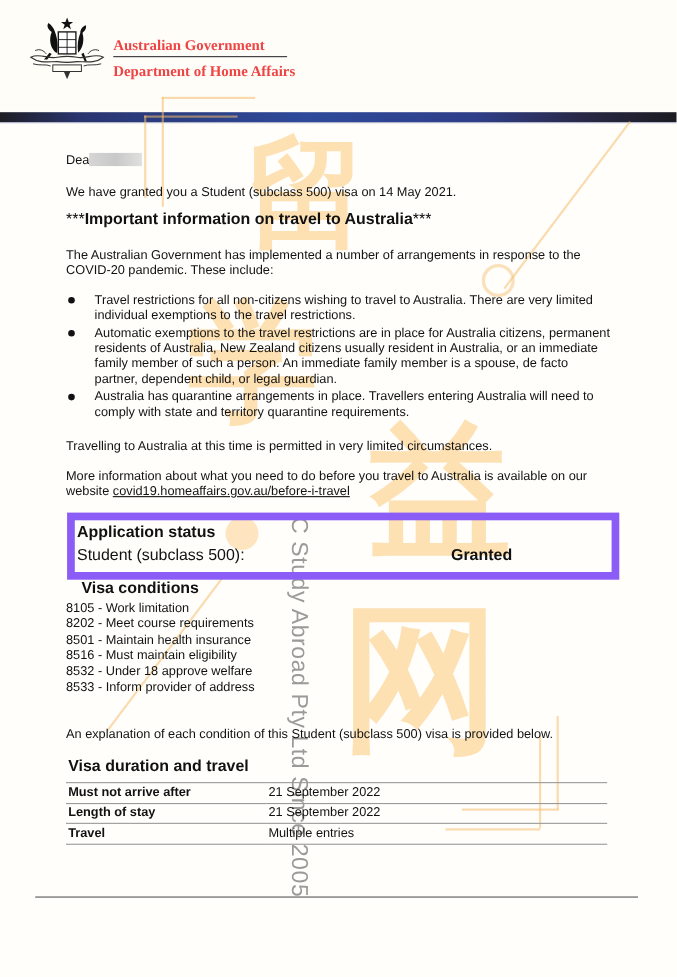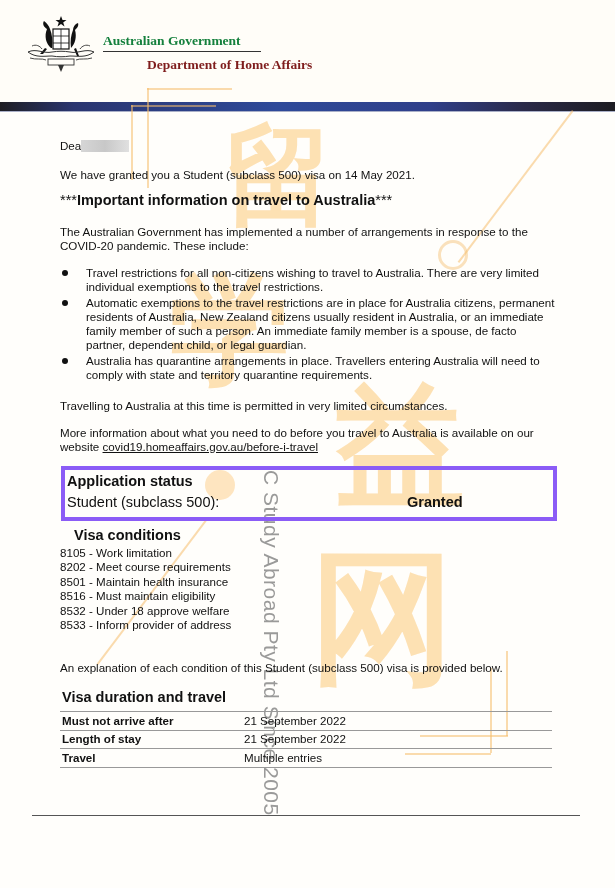--- a/index.html
+++ b/index.html
@@ -3,44 +3,44 @@
 <meta charset="utf-8">
 <style>
   html, body { margin: 0; padding: 0; }
   body {
     width: 615px; height: 888px; position: relative; overflow: hidden;
     background: #fffefb;
     font-family: "Liberation Sans", sans-serif; color: #111;
   }
   .header { position: absolute; left: 0; top: 0; width: 615px; height: 100px; background: #fffdf8; }
   .crest { position: absolute; left: 22px; top: 14px; width: 78px; height: 60px; }
-  .gov-name { position: absolute; left: 103px; top: 33px; font-family: "Liberation Serif", serif; font-weight: bold; font-size: 13.5px; color: #15803d; }
+  .gov-name { position: absolute; left: 103px; top: 33px; font-family: "Liberation Serif", serif; font-weight: bold; font-size: 13.5px; color: #ef4444; }
   .gov-rule { position: absolute; left: 103px; top: 51px; width: 158px; height: 1px; background: #333; }
-  .dept-name { position: absolute; left: 103px; top: 57px; font-family: "Liberation Serif", serif; font-weight: bold; font-size: 13.5px; color: #7f1d1d; margin-left: 44px; }
+  .dept-name { position: absolute; left: 103px; top: 57px; font-family: "Liberation Serif", serif; font-weight: bold; font-size: 13.5px; color: #ef4444; }
   .band { position: absolute; left: 0; top: 102px; width: 615px; height: 9px;
     background: linear-gradient(90deg, #1e1e24 0%, #2a3570 12%, #2e4a9a 45%, #2f3f8a 70%, #2a2a4a 85%, #1c1c22 100%); }
   .band-under { position: absolute; left: 0; top: 111px; width: 615px; height: 1px; background: #aab0c8; }
 
   .wm { position: absolute; pointer-events: none; }
   .wm-char { position: absolute; font-family: "DejaVu Sans", sans-serif; font-weight: bold; color: rgba(252, 200, 120, 0.55); line-height: 1; }
   .wm-line { position: absolute; background: rgba(245, 190, 110, 0.55); }
   .wm-text { position: absolute; left: 283px; top: 470px; transform-origin: 0 0; transform: rotate(90deg); white-space: nowrap;
     font-size: 21px; color: rgba(120,120,120,0.75); letter-spacing: 0.5px; }
 
   .content { position: absolute; left: 60px; top: 0; width: 495px; font-size: 11.6px; line-height: 14px; }
   .p { position: absolute; left: 0; width: 495px; }
   .redact { display: inline-block; width: 48px; height: 12px; background: linear-gradient(90deg,#d6d6d6,#c8c8c8,#e0e0e0); vertical-align: -2px; }
   .h-important { font-size: 14.5px; }
   .h-important b { font-weight: bold; }
   ul.bullets { position: absolute; left: 0; top: 266px; width: 495px; margin: 0; padding: 0; list-style: none; }
   ul.bullets li { position: relative; padding-left: 26px; margin-bottom: 2px; }
   ul.bullets li::before { content: ""; position: absolute; left: 2px; top: 4px; width: 6px; height: 6px; border-radius: 50%; background: #111; }
   .link { text-decoration: underline; color: #111; margin-top: 34px; }
 
-  .status-box { position: absolute; left: 1px; top: 466px; width: 488px; height: 47px; border: 4px solid #8b5cf6; }
+  .status-box { position: absolute; left: 1px; top: 466px; width: 488px; height: 47px; border: 7px solid #8b5cf6; }
   .status-title { position: absolute; left: 2px; top: 4px; font-weight: bold; font-size: 14.5px; }
   .status-label { position: absolute; left: 2px; top: 25px; font-size: 14.5px; }
   .status-value { position: absolute; left: 342px; top: 25px; font-size: 14.5px; font-weight: bold; }
 
   .vc-title { position: absolute; left: 14px; top: 528px; font-weight: bold; font-size: 14.5px; }
   .vc-list { position: absolute; left: 0; top: 546px; margin: 0; padding: 0; list-style: none; }
   .vc-list li { height: 14.4px; font-size: 11.6px; }
 
   .dur-title { position: absolute; left: 2px; top: 690px; font-weight: bold; font-size: 14.5px; }
   table.dur { position: absolute; left: 0; top: 711px; width: 492px; border-collapse: collapse; font-size: 11.6px; }

